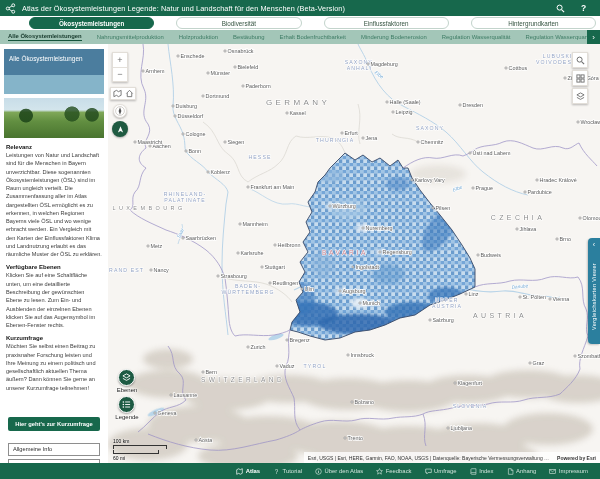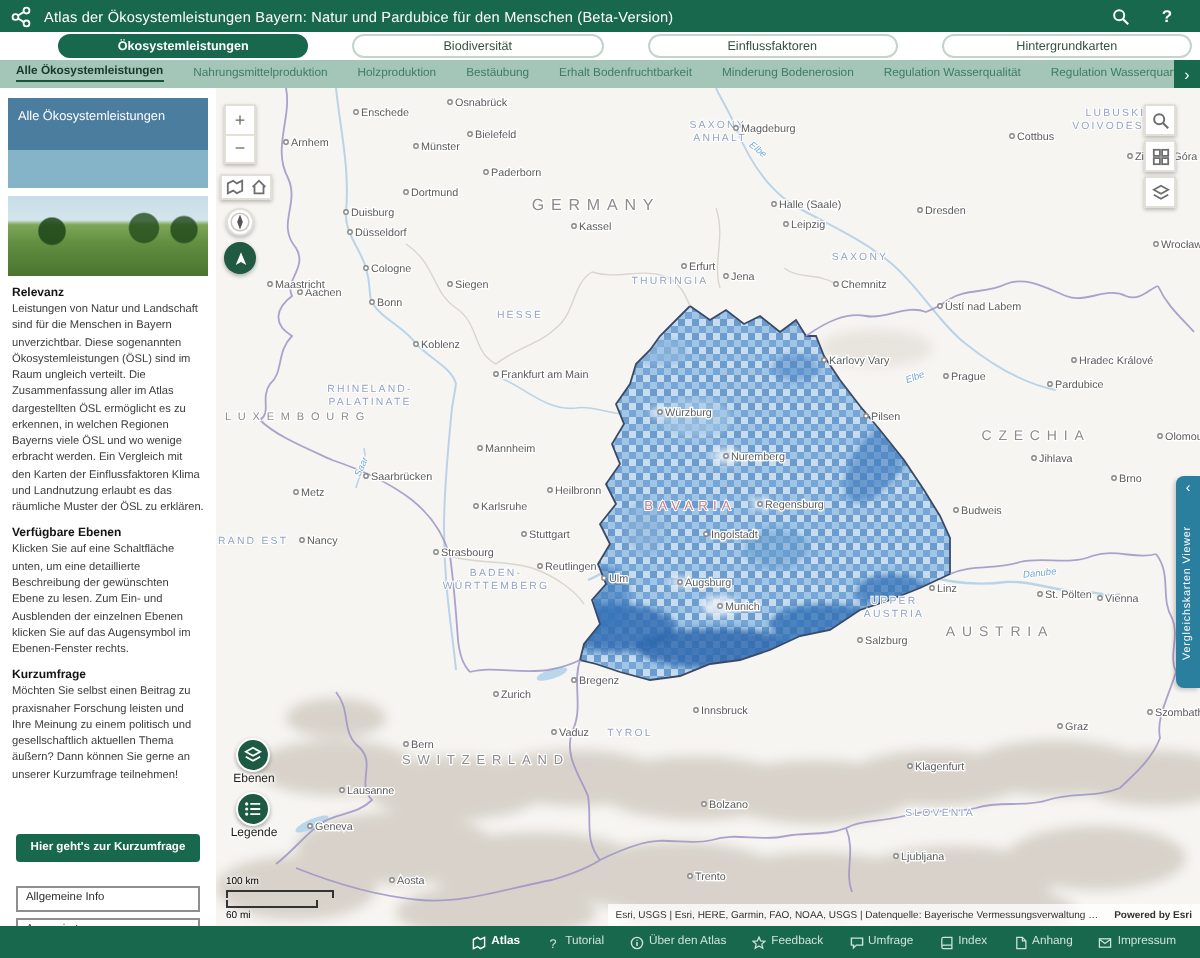--- a/index.html
+++ b/index.html
@@ -96,21 +96,21 @@
 
 <div class="header">
   <svg class="logo" viewBox="0 0 12 12">
     <g stroke="#fff" stroke-width="1" fill="none">
       <circle cx="3" cy="6" r="1.6"></circle>
         <circle cx="9" cy="2.5" r="1.6"></circle>
         <circle cx="9" cy="9.5" r="1.6"></circle>
       <path d="M4.4 5.2 L7.6 3.2 M4.4 6.8 L7.6 8.8"></path>
     </g>
   </svg>
-  <div class="header-title">Atlas der Ökosystemleistungen Bayern: Natur und Pardubice für den Menschen (Beta-Version)</div>
+  <div class="header-title">Atlas der Ökosystemleistungen Legende: Natur und Landschaft für den Menschen (Beta-Version)</div>
   <div class="header-right">
     <div class="hicon">
       <svg viewBox="0 0 10 10" width="9" height="9">
           <circle cx="4" cy="4" r="2.8" fill="none" stroke="#fff" stroke-width="1.1"></circle>
           <path d="M6.2 6.2 L9 9" stroke="#fff" stroke-width="1.2"></path>
         </svg>
     </div>
     <div class="hicon help-q">?</div>
   </div>
 </div>

